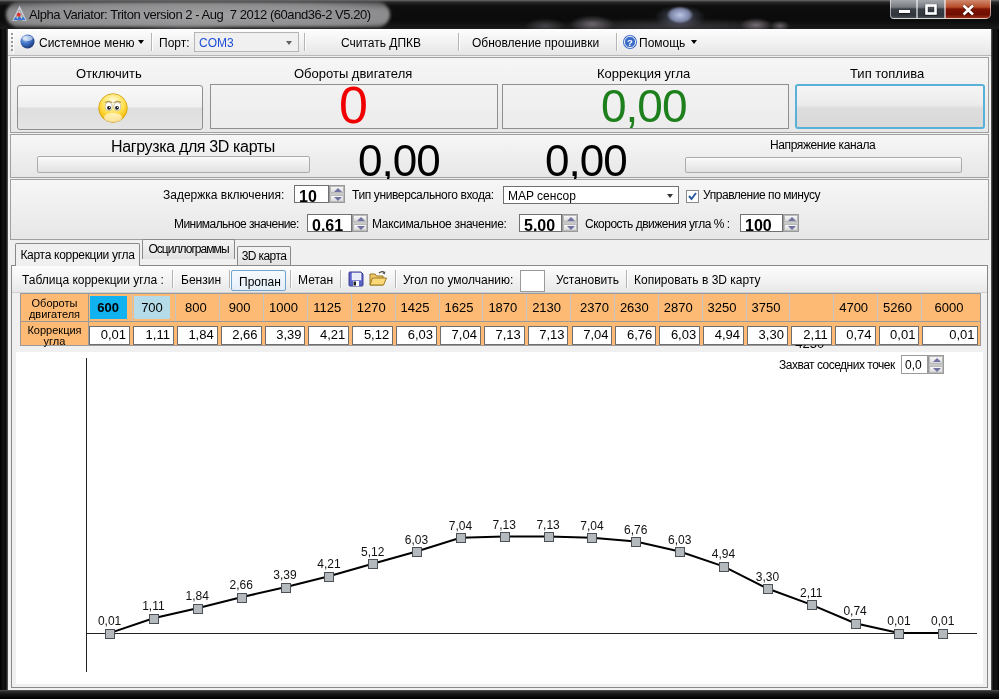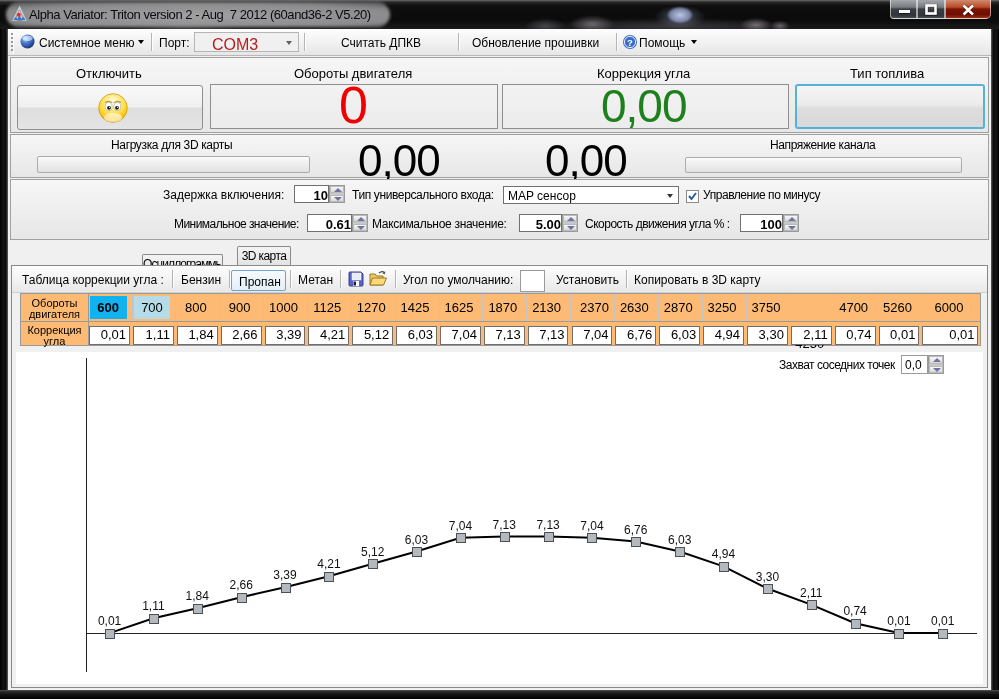--- a/index.html
+++ b/index.html
@@ -46,29 +46,29 @@
 #toolbar { position:absolute; left:0; top:0; width:983px; height:27px;
   background:linear-gradient(180deg,#fdfdfd 0%,#f2f2f2 50%,#e6e6e6 100%); border-bottom:1px solid #b8b8b8; }
 .tsep { position:absolute; top:4px; width:1px; height:18px; background:#b5b5b5; box-shadow:1px 0 0 #fdfdfd; }
 .tbtxt { position:absolute; top:7px; font-size:12px; color:#000; white-space:nowrap; }
 .grip { position:absolute; left:3px; top:4px; width:2px; height:20px;
   background:repeating-linear-gradient(180deg, #9a9a9a 0 2px, rgba(0,0,0,0) 2px 4px); box-shadow:1px 1px 0 rgba(255,255,255,.8); }
 .ddarrow { position:absolute; width:0; height:0; border-left:3.5px solid transparent; border-right:3.5px solid transparent; border-top:4px solid #000; }
 
 
 .section { position:absolute; left:2px; width:979px; border:1px solid #a0a0a0;
-  background:linear-gradient(180deg,#f6f6f6 0%,#ededed 60%,#e7e7e7 100%);text-align:right; }
+  background:linear-gradient(180deg,#f6f6f6 0%,#ededed 60%,#e7e7e7 100%); }
 .seclabel { position:absolute; font-size:13px; color:#000; white-space:nowrap; }
 .indbox { position:absolute; border:1px solid #8f8f8f; background:linear-gradient(180deg,#f2f2f2,#ececec); }
 .bignum { position:absolute; letter-spacing:-1px; white-space:nowrap; }
 .progress { position:absolute; height:17px; border:1px solid #ababab; border-radius:2px;
   background:linear-gradient(180deg,#fcfcfc 0%,#f2f2f2 30%,#e2e2e2 100%); }
 
 
-.spinbox { position:absolute; background:#fff; border:1px solid #707070; font-size:13px; font-weight:bold; padding:2px 0 0 4px; }
+.spinbox { position:absolute; background:#fff; border:1px solid #707070; font-size:16px; font-weight:bold; padding:2px 0 0 4px; }
 .spinarrows { position:absolute; width:16px; border:1px solid #9a9a9a; background:#c8c8c8; }
 .spinarrows .up,.spinarrows .dn { position:absolute; left:0; width:14px; height:calc(50% - 1px); top:0;
   border:1px solid #bababa; background:linear-gradient(180deg,#f8f8f8,#d8d8d8); }
 .spinarrows .dn { top:auto; bottom:0; }
 .sarr { position:absolute; width:0; height:0; left:2.5px; }
 .sarr.u { border-left:4px solid transparent; border-right:4px solid transparent; border-bottom:4px solid #7272a2; top:1px; }
 .sarr.d { border-left:4px solid transparent; border-right:4px solid transparent; border-top:4px solid #7272a2; top:1px; }
 
 
 .tab { position:absolute; font-size:12px; border:1px solid #898989; border-bottom:none;
@@ -132,21 +132,21 @@
         </radialGradient>
           </defs>
         <circle cx="8" cy="8" r="7.5" fill="url(#gl)"></circle>
         <ellipse cx="8" cy="4.6" rx="5.4" ry="2.8" fill="#fff" opacity=".55"></ellipse>
       </svg>
       <div class="tbtxt" id="t_sysmenu" style="left:31px">Системное меню</div>
       <div class="ddarrow" style="left:130px;top:11px"></div>
       <div class="tsep" style="left:143px"></div>
       <div class="tbtxt" id="t_port" style="left:151px">Порт:</div>
       <div class="abs" style="left:186px;top:3px;width:105px;height:20px;border:1px solid #b5b5b5;background:#f0f0f0">
-        <span style="position:absolute;left:17px;top:3px;font-size:16px;color:#b91c1c">COM3</span>
+        <span style="position:absolute;left:4px;top:3px;font-size:12px;color:#1d4ed8">COM3</span>
         <div class="ddarrow" style="left:91px;top:8px;border-top-color:#606060"></div>
       </div>
       <div class="tsep" style="left:296px"></div>
       <div class="tbtxt" id="t_dpkv" style="left:333px">Считать ДПКВ</div>
       <div class="tsep" style="left:450px"></div>
       <div class="tbtxt" id="t_firmware" style="left:464px">Обновление прошивки</div>
       <div class="tsep" style="left:608px"></div>
       <svg class="abs" style="left:615px;top:6px" width="14" height="14" viewBox="0 0 14 14">
         <circle cx="7" cy="7" r="7" fill="#3b6cc8"></circle>
         <circle cx="7" cy="7" r="5.6" fill="none" stroke="#fff" stroke-width="1" opacity=".85"></circle>
@@ -186,21 +186,21 @@
         </svg>
       </div>
       <div class="indbox" style="left:199px;top:26px;width:288px;height:45px"></div>
       <div class="bignum" id="n_rpm" style="left:328px;top:17px;color:#f00000;font-size:52px">0</div>
       <div class="indbox" style="left:491px;top:26px;width:287px;height:45px"></div>
       <div class="bignum" id="n_corr" style="left:590px;top:21px;color:#1d801d;font-size:46px">0,00</div>
       <div class="abs" style="left:784px;top:26px;width:190px;height:45px;border:2px solid #58b2d8;border-radius:3px;background:linear-gradient(180deg,#f5f5f5 0%,#ebebeb 46%,#dddddd 54%,#d9d9d9 100%)"></div>
     </div>
 
     <div class="section" style="top:105px;height:44px">
-      <div class="seclabel" id="l_load" style="left:100px;top:3px;font-size:12px;letter-spacing:-0.35px">Нагрузка для 3D карты</div>
+      <div class="seclabel" id="l_load" style="left:100px;top:3px;font-size:16px;letter-spacing:-0.35px">Нагрузка для 3D карты</div>
       <div class="progress" style="left:26px;top:21px;width:273px"></div>
       <div class="bignum" id="n_b1" style="left:347px;top:1px;color:#000;font-size:44px">0,00</div>
       <div class="bignum" id="n_b2" style="left:534px;top:1px;color:#000;font-size:44px">0,00</div>
       <div class="seclabel" id="l_volt" style="left:759px;top:3px;font-size:12px;letter-spacing:-0.4px">Напряжение канала</div>
       <div class="progress" style="left:674px;top:22px;width:277px;height:16px"></div>
     </div>
 
     <div class="section" style="top:150px;height:61px">
       <div class="seclabel" id="c_l1" style="left:152px;top:8px;font-size:12px">Задержка включения:</div>
       <div class="spinbox" style="left:283px;top:5px;width:35px;height:18px">10</div>
@@ -249,21 +249,22 @@
       <div class="spinarrows" style="left:772px;top:34px;height:18px">
           <div class="up">
             <div class="sarr u"></div>
           </div>
           <div class="dn">
             <div class="sarr d"></div>
           </div>
         </div>
     </div>
 
-    <div class="tab" style="left:134px;top:225px;width:81px;height:20px;line-height:19px;letter-spacing:-0.95px">Осциллограммы</div>
+    <div class="tab" id="tab1" style="left:7px;top:214px;width:125px;height:23px;background:#f0f0f0;z-index:3;line-height:22px;letter-spacing:-0.3px">Карта коррекции угла</div>
+    <div class="tab" style="left:134px;top:210px;width:93px;height:20px;line-height:19px;letter-spacing:-0.95px">Осциллограммы</div>
     <div class="tab" style="left:229px;top:217px;width:54px;height:20px;line-height:19px;letter-spacing:-0.6px">3D карта</div>
 
     <div id="tabpage">
       <div id="tabtools">
         <div class="tbtxt" id="g_l1" style="left:10px">Таблица коррекции угла :</div>
         <div class="tsep" style="left:160px"></div>
         <div class="tbtxt" id="g_benz" style="left:169px">Бензин</div>
         <div class="tsep" style="left:217px"></div>
         <div class="abs" style="left:219px;top:4px;width:55px;height:21px;border:1px solid #70a2cc;border-radius:2px;background:linear-gradient(180deg,#f6fafd,#e4effa)">
           <span id="g_prop" style="position:absolute;left:7px;top:4px;font-size:12px">Пропан</span>

